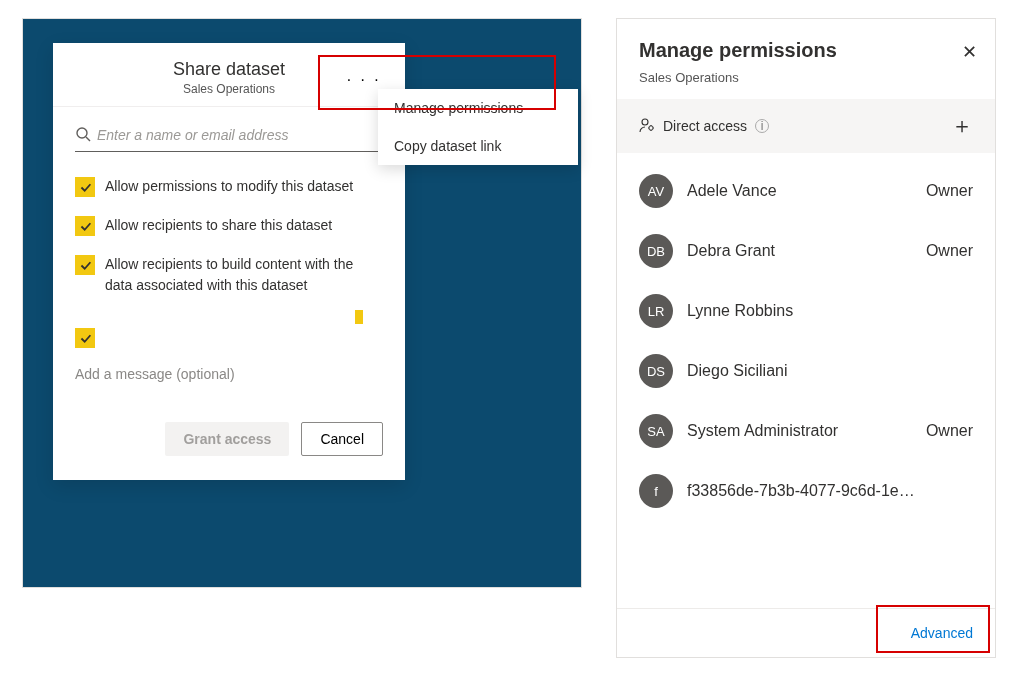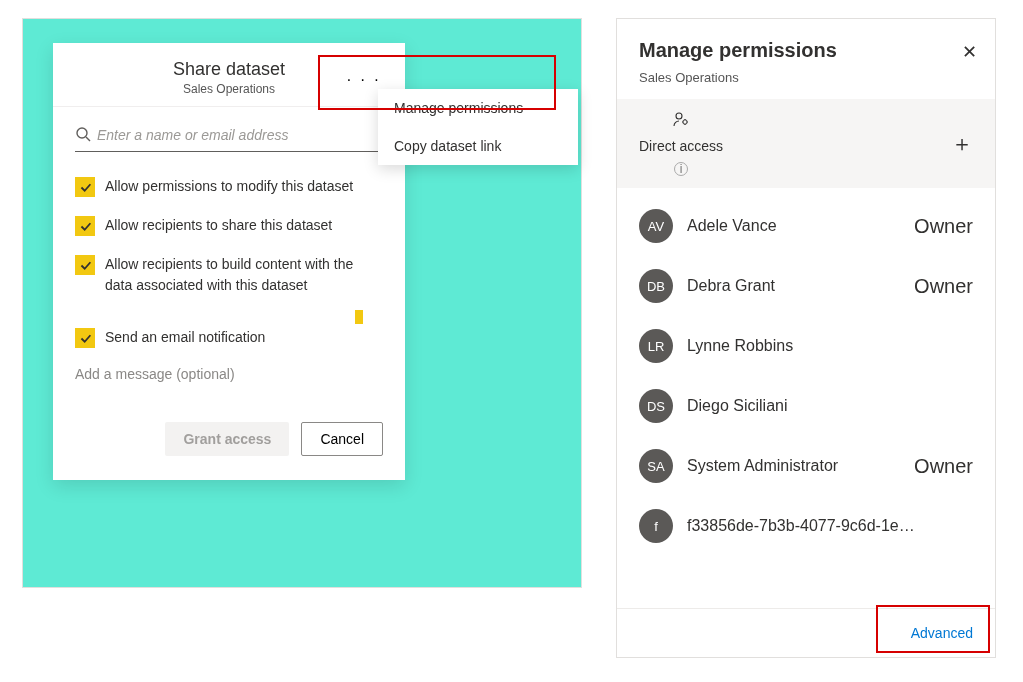--- a/index.html
+++ b/index.html
@@ -13,21 +13,21 @@
     position: relative;
   }
   
   .left-container {
     position: absolute;
     left: 22px;
     top: 18px;
     width: 560px;
     height: 570px;
     border: 1px solid #e1dfdd;
-    background: #5eead4;
+    background: #0c4a6e;
   }
   .share-dialog {
     position: absolute;
     left: 30px;
     top: 24px;
     width: 352px;
     background: #fff;
     box-shadow: 0 6px 18px rgba(0,0,0,0.12);
     z-index: 2;
   }
@@ -138,38 +138,38 @@
   .rp-sub {  font-size: 13px; color: #555; margin-top: 8px; }
   .rp-close {
     position: absolute; right: 18px; top: 22px;
     background:none; border:none; font-size:18px; cursor:pointer; color:#323130;
   }
   .rp-section {
     background: #f6f5f4;
     padding: 12px 22px;
     display:flex; align-items:center; justify-content:space-between;
   }
-  .rp-section-left { display:flex; align-items:center; gap:8px; font-size:14px;flex-direction:column; }
+  .rp-section-left { display:flex; align-items:center; gap:8px; font-size:14px; }
   .rp-section svg { width:16px; height:16px; }
   .info-circle { font-size:12px; color:#777; border:1px solid #aaa; border-radius:50%; width:14px; height:14px; display:inline-flex; align-items:center; justify-content:center; }
   .plus-btn { background:none; border:none; font-size:22px; font-weight:300; cursor:pointer; color:#323130;}
   .user-list { flex:1; padding: 8px 0 0 0; }
   .user-row {
     display:flex; align-items:center; justify-content:space-between;
     padding: 13px 22px;
   }
   .user-left { display:flex; align-items:center; gap:14px; }
   .avatar {
     width: 34px; height:34px; border-radius:50%;
     background:#5b5957; color:#fff;
     display:flex; align-items:center; justify-content:center;
     font-size:13px;
   }
   .user-name { font-size:16px; }
-  .role { font-size:20px; color:#323130; }
+  .role { font-size:16px; color:#323130; }
   .rp-footer {
     border-top:1px solid #edebe9;
     padding: 16px 22px;
     text-align:right;
   }
   .adv-link { color:#0078d4; font-size:14px; cursor:pointer; }
 </style>
 </head>
 <body>
 
@@ -218,21 +218,20 @@
           </div>
         <div class="check-label">Allow recipients to build content with the data associated with this dataset</div>
       </div>
       <span class="yellow-tick"></span>
       <div class="check-row" style="margin-top:-8px;">
         <div class="checkbox">
             <svg viewBox="0 0 16 16">
               <polyline points="3,8 7,12 14,4"></polyline>
             </svg>
           </div>
-        <div class="check-label">Send an email notification</div>
       </div>
 
       <div class="msg-row">Add a message (optional)</div>
 
       <div class="btn-row">
         <button class="btn btn-grant">Grant access</button>
         <button class="btn btn-cancel">Cancel</button>
       </div>
     </div>
   </div>

